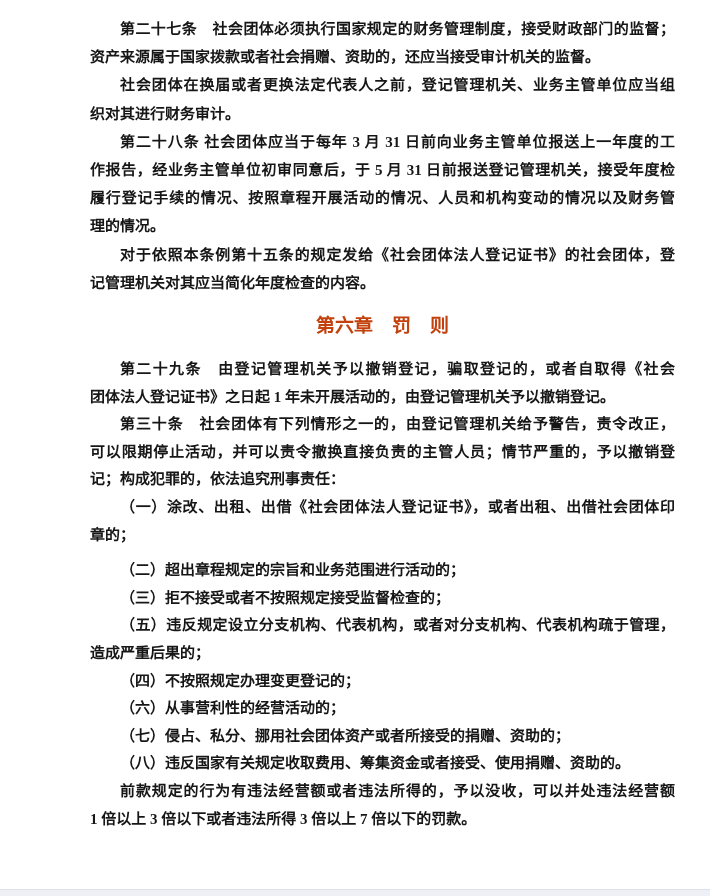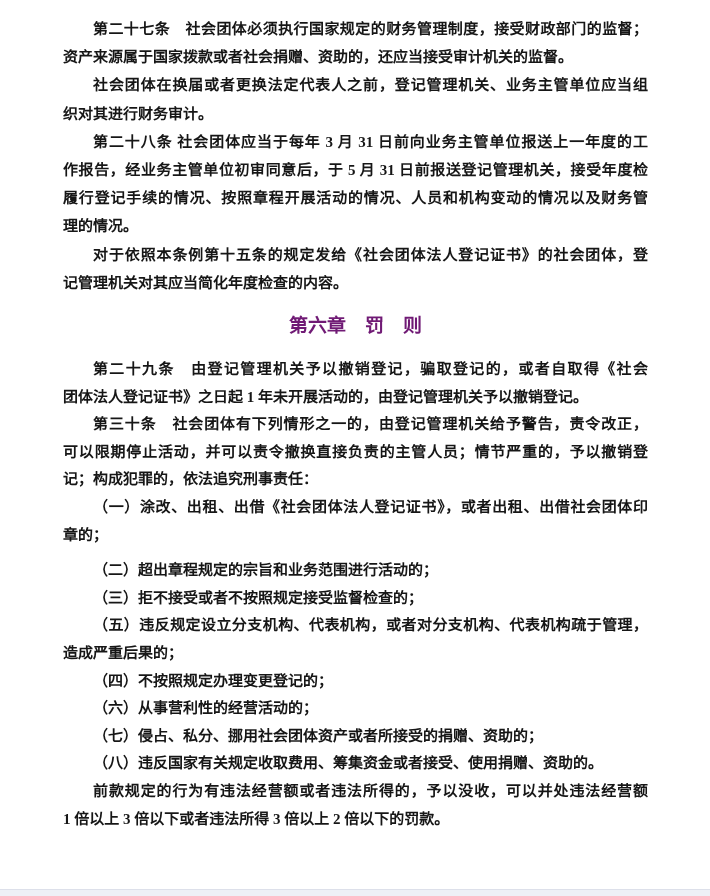--- a/index.html
+++ b/index.html
@@ -49,37 +49,37 @@
   .para.gap-before {
     margin-top: 8px;
     font-family: Liberation Serif, serif;
   }
   .chapter-heading {
     margin: 14px 0 15px 0;
     line-height: 30px;
     font-size: 19px;
     font-weight: 700;
     text-align: center;
-    color: #701a75;
+    color: #c2410c;
   }
   .page-bottom-strip {
     position: absolute;
     left: 0;
     right: 0;
     bottom: 0;
     height: 6px;
     background: #eef0f6;
     border-top: 1px solid #dde0ea;
   }
 </style>
 </head>
 <body style="background: rgb(255, 255, 255);">
 
 <div class="doc-page">
-  <div class="doc-content" id="doc-content" style="color: rgb(22, 22, 22);">
+  <div class="doc-content" id="doc-content" style="color: rgb(22, 22, 22); margin-left: 27px;">
       <div class="para loose">
         <div class="line first">第二十七条　社会团体必须执行国家规定的财务管理制度，接受财政部门的监督；</div>
         <div class="line last">资产来源属于国家拨款或者社会捐赠、资助的，还应当接受审计机关的监督。</div>
       </div>
       <div class="para loose">
         <div class="line first">社会团体在换届或者更换法定代表人之前，登记管理机关、业务主管单位应当组</div>
         <div class="line last">织对其进行财务审计。</div>
       </div>
       <div class="para loose">
         <div class="line first">第二十八条 社会团体应当于每年 3 月 31 日前向业务主管单位报送上一年度的工</div>
@@ -122,17 +122,17 @@
         <div class="line first last">（六）从事营利性的经营活动的；</div>
       </div>
       <div class="para">
         <div class="line first last">（七）侵占、私分、挪用社会团体资产或者所接受的捐赠、资助的；</div>
       </div>
       <div class="para">
         <div class="line first last">（八）违反国家有关规定收取费用、筹集资金或者接受、使用捐赠、资助的。</div>
       </div>
       <div class="para">
         <div class="line first">前款规定的行为有违法经营额或者违法所得的，予以没收，可以并处违法经营额</div>
-        <div class="line last">1 倍以上 3 倍以下或者违法所得 3 倍以上 2 倍以下的罚款。</div>
+        <div class="line last">1 倍以上 3 倍以下或者违法所得 3 倍以上 7 倍以下的罚款。</div>
       </div>
     </div>
   <div class="page-bottom-strip" style="background: rgb(238, 240, 246); border-top-color: rgb(221, 224, 234);"></div>
 </div>
 
 </body></html>

